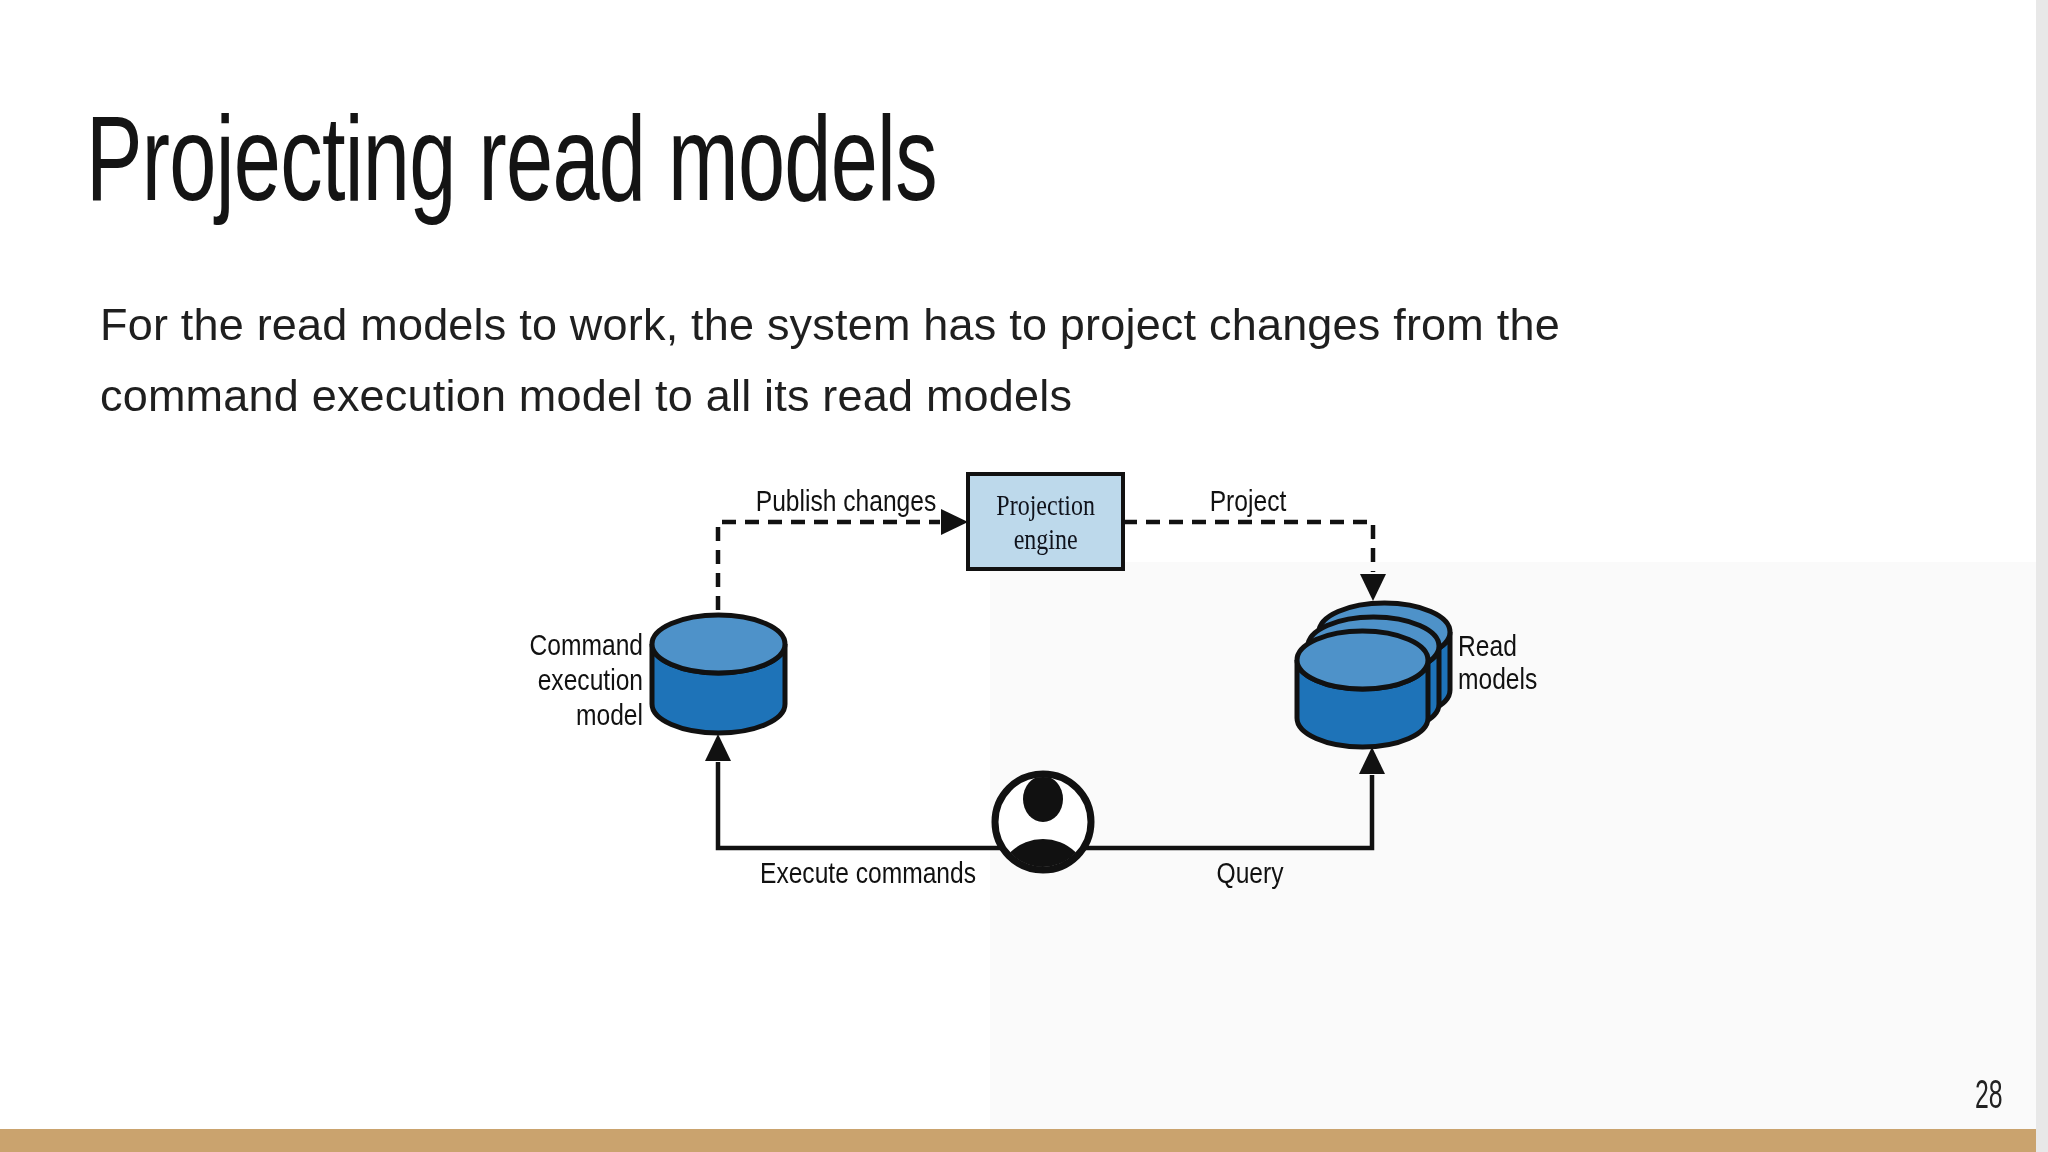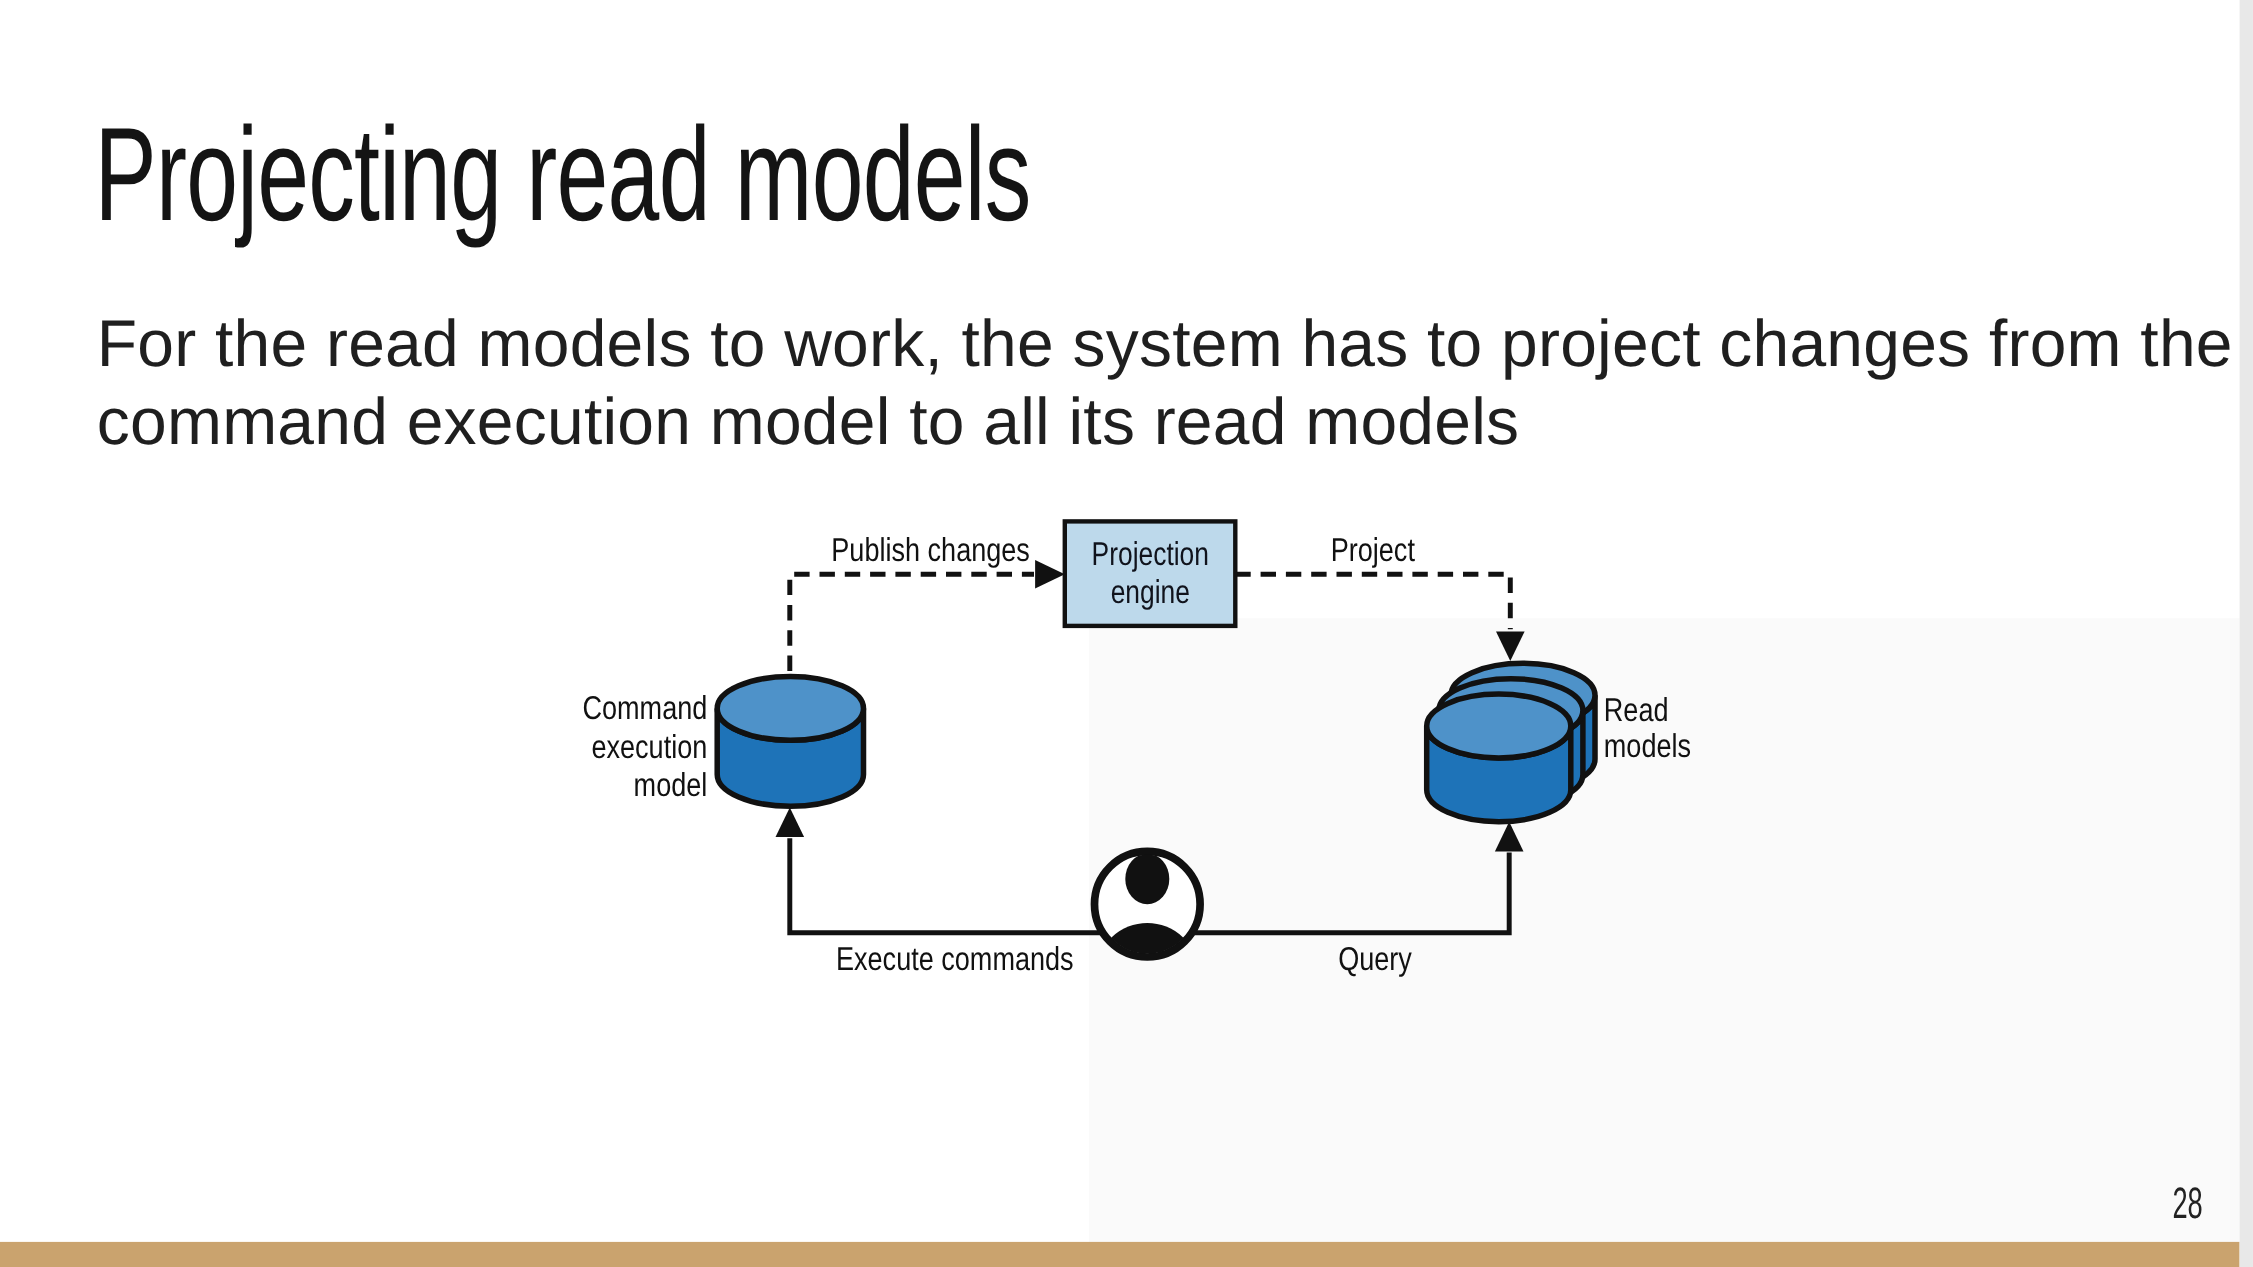--- a/index.html
+++ b/index.html
@@ -11,22 +11,22 @@
   .shade {
     position:absolute; left:990px; top:562px; width:1058px; height:568px;
     background:rgba(0,0,0,0.02); z-index:0;
   }
   .title {
     position:absolute; left:86px; top:86px; margin:0;
     font-size:121px; font-weight:400; letter-spacing:-1px; line-height:1.2;
     transform:scaleX(0.70); transform-origin:0 0; white-space:nowrap; color:#141414;
   }
   .subtitle {
-    position:absolute; left:88px; top:277px; margin:0;
-    font-size:60px; line-height:71px; letter-spacing:0.2px;
+    position:absolute; left:88px; top:277px; margin:12px;
+    font-size:45px; line-height:71px; letter-spacing:0.2px;
     white-space:pre-line; color:#1f1f1f;
   }
   .diagram { position:absolute; left:0; top:0; z-index:1; }
   .dash  { fill:none; stroke:#111; stroke-width:4.5; stroke-dasharray:14 9; }
   .solid { fill:none; stroke:#111; stroke-width:4.5; }
   .arrow { fill:#111; stroke:none; }
   .label {
     position:absolute; z-index:2; color:#111;
     font-size:30px; line-height:34px; white-space:pre-line;
   }
@@ -38,21 +38,21 @@
   .cmd {
     left:343px; top:627px; width:300px; text-align:right; line-height:35px;
     transform:scaleX(0.82); transform-origin:100% 50%;
   }
   .read {
     left:1458px; top:629px; width:220px; text-align:left; line-height:33px;
     transform:scaleX(0.82); transform-origin:0 50%;
   }
   .engine-label {
     position:absolute; left:968px; top:474px; width:155px; height:95px; z-index:2;
-    display:flex; align-items:center; justify-content:center; text-align:center;
+    display:flex; align-items:center; justify-content:center; text-align:center;font-family:Liberation Serif, serif;
   }
   .engine-label span {
     display:inline-block; font-size:30px; line-height:34px;
     white-space:pre-line; color:#10131c; transform:scaleX(0.80);
   }
   .pagenum {
     position:absolute; right:34px; top:1072px; z-index:2;
     font-size:40px; color:#222;
     transform:scaleX(0.62); transform-origin:100% 50%;
   }

